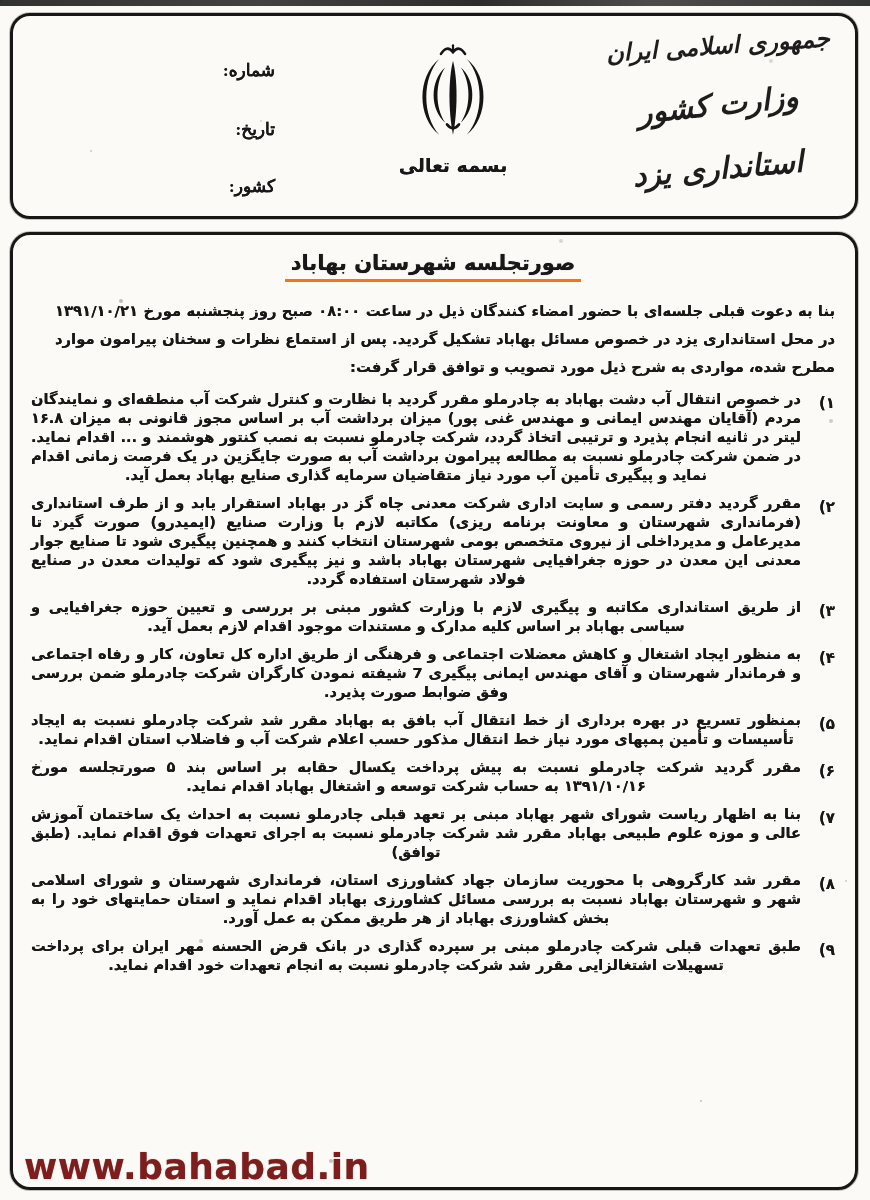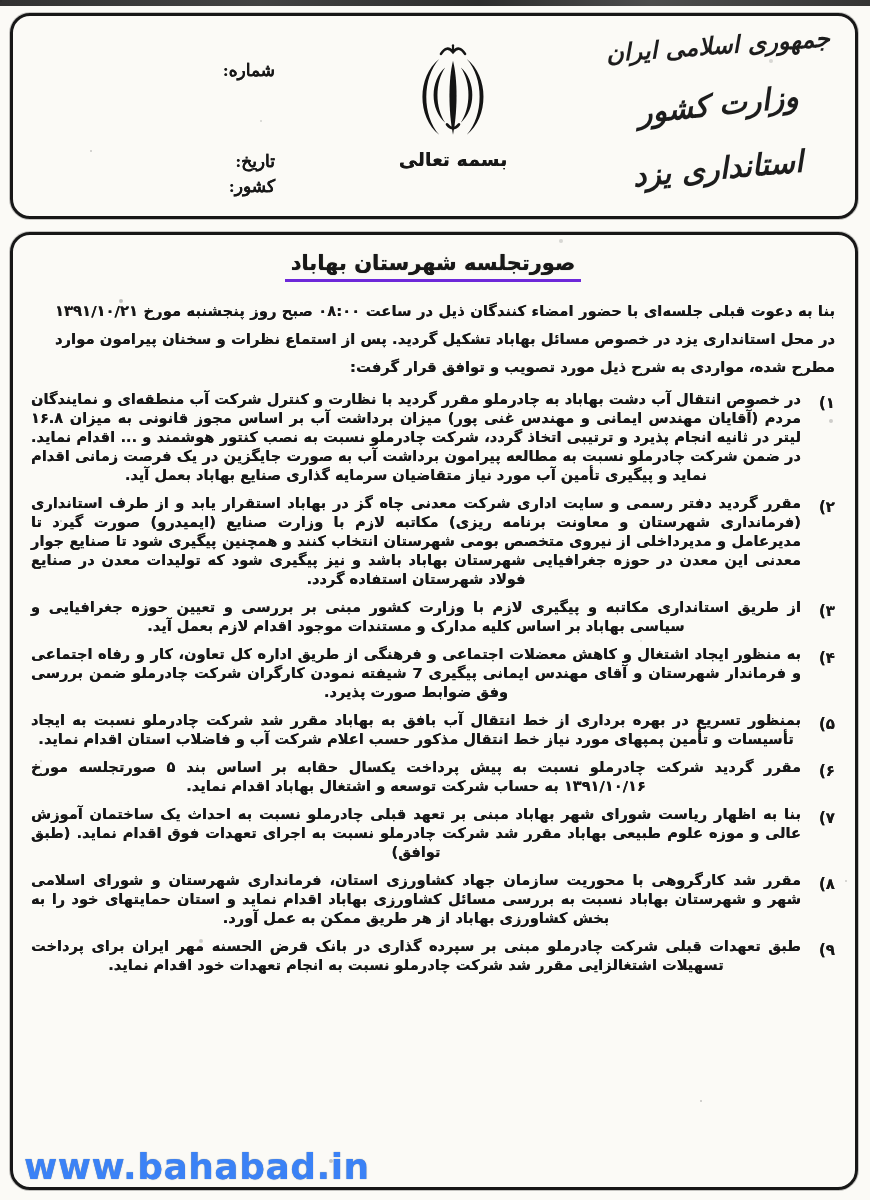--- a/index.html
+++ b/index.html
@@ -36,34 +36,34 @@
 
   
   .org-col{position:absolute;right:12px;top:4px;width:250px;text-align:center;direction:rtl;}
   .org-line{font-style:italic;font-weight:700;color:#1d1d1d;transform:rotate(-4deg);line-height:1;}
   .org-line.l1{font-size:24px;margin-top:14px;}
   .org-line.l2{font-size:30px;margin-top:32px;transform:rotate(-6deg);}
   .org-line.l3{font-size:30px;margin-top:34px;transform:rotate(-5deg);}
 
   .emblem-wrap{position:absolute;left:390px;top:24px;width:100px;height:115px;text-align:center;}
   .emblem-wrap svg{width:86px;height:112px;}
-  .besmele{position:absolute;left:360px;top:132px;width:160px;text-align:center;
+  .besmele{position:absolute;left:360px;top:138px;width:160px;text-align:center;
     font-size:19px;font-weight:700;direction:rtl;text-shadow:0 0 .6px #222;}
 
   .fields{position:absolute;left:152px;top:0;width:110px;height:100%;direction:rtl;font-family:Liberation Serif, serif;}
   .field-label{position:absolute;right:0;font-size:17px;font-weight:700;text-shadow:0 0 .5px #333;}
   .field-label.f1{top:44px;}
-  .field-label.f2{top:103px;margin-top:32px;}
+  .field-label.f2{top:103px;}
   .field-label.f3{top:160px;}
 
   
   .doc-inner{position:absolute;inset:0;padding:16px 20px 8px 18px;direction:rtl;box-sizing:border-box;}
   .doc-title-row{text-align:center;margin-bottom:12px;}
   .doc-title{display:inline-block;font-size:21px;font-weight:800;
-    border-bottom:3px solid #6d28d9;padding:0 6px 4px 6px;
+    border-bottom:3px solid #f97316;padding:0 6px 4px 6px;
     text-shadow:0 0 .7px #000;}
   .intro{font-size:14.8px;font-weight:700;line-height:28px;text-align:justify;
     text-shadow:0 0 .5px #222;margin-bottom:8px;margin-left:24px;}
   .item{display:flex;direction:rtl;margin-bottom:9px;}
   .item .num{flex:0 0 34px;font-size:15px;font-weight:800;text-align:right;
     line-height:29px;text-shadow:0 0 .5px #222;}
   .item .txt{flex:1;font-size:14.6px;font-weight:700;line-height:19px;
     text-align:justify;text-align-last:center;text-shadow:0 0 .5px #222;}
 
   .watermark{position:absolute;left:24px;top:1146px;z-index:6;
@@ -148,13 +148,13 @@
       <span class="txt">مقرر شد کارگروهی با محوریت سازمان جهاد کشاورزی استان، فرمانداری شهرستان و شورای اسلامی شهر و شهرستان بهاباد نسبت به بررسی مسائل کشاورزی بهاباد اقدام نماید و استان حمایتهای خود را به بخش کشاورزی بهاباد از هر طریق ممکن به عمل آورد.</span>
     </div>
     <div class="item">
       <span class="num">۹)</span>
       <span class="txt">طبق تعهدات قبلی شرکت چادرملو مبنی بر سپرده گذاری در بانک قرض الحسنه مهر ایران برای پرداخت تسهیلات اشتغالزایی مقرر شد شرکت چادرملو نسبت به انجام تعهدات خود اقدام نماید.</span>
     </div>
 
   </div>
 </div>
 
-<div class="watermark" style="color: #3b82f6;">www.bahabad.in</div>
+<div class="watermark" style="color: #7f1d1d;">www.bahabad.in</div>
 
 </body></html>

